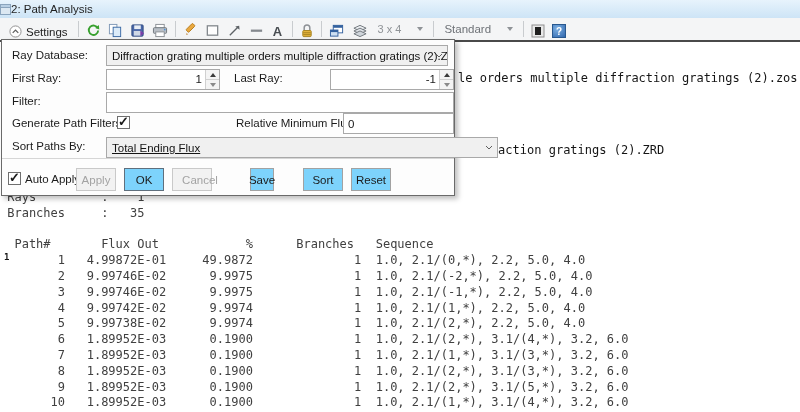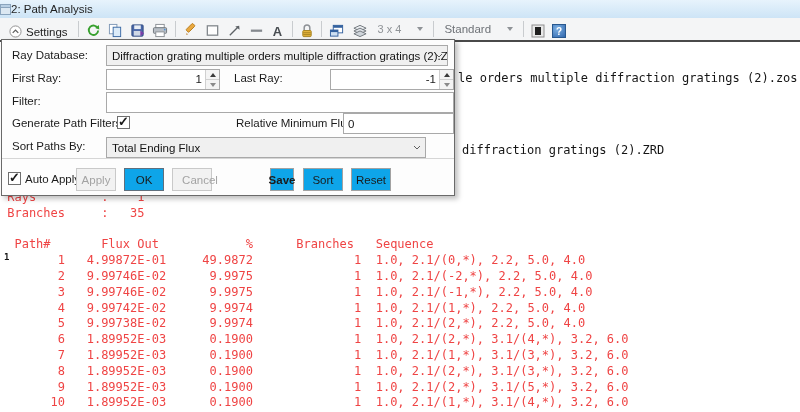--- a/index.html
+++ b/index.html
@@ -40,21 +40,21 @@
     border-radius:50%;
     background:radial-gradient(circle at 35% 30%, #7fb2e4, #2f66ad);
     color:#fff; font-size:10px; font-weight:bold; display:flex; align-items:center; justify-content:center;
     border:1px solid #28588f;
   }
 
   
   .report-pre {
     position:absolute; left:0; top:190px; margin:0; z-index:1;
     font-family:"DejaVu Sans Mono", monospace; font-size:12px; line-height:15.8px;
-    color:#ef4444; white-space:pre;
+    color:#404040; white-space:pre;
   }
   .bgline {
     position:absolute; z-index:1;
     font-family:"DejaVu Sans Mono", monospace; font-size:12px; color:#151515; white-space:pre;
   }
   .bgline1 { left:458px; top:71px; }
   .bgline2 { left:462px; top:143px; }
   .superscript-marker {
     position:absolute; left:4px; top:252px; z-index:1;
     font-family:"DejaVu Sans Mono", monospace; font-size:9px; font-weight:bold; color:#151515;
@@ -86,21 +86,21 @@
     font-family:"Liberation Sans", sans-serif; font-size:11.5px; color:#141414;
     padding:0 4px; outline:none;
   }
   .cb { position:absolute; width:13px; height:13px; background:#fff; border:1px solid #6f6f6f; }
   .cb.checked::after {
     content:"\2713"; position:absolute; left:0px; top:-3px;
     font-size:13px; font-weight:bold; color:#1a1a1a;
   }
   .psep { position:absolute; left:0; right:0; top:118px; height:1px; background:#d6d6d6; }
   .btn {
-    position:absolute; top:128px; height:23px; background:#0ea5e9; border:1px solid #a2a2a2;
+    position:absolute; top:128px; height:23px; background:#7dd3fc; border:1px solid #a2a2a2;
     font-family:"Liberation Sans", sans-serif; font-size:11.5px; color:#1b1b1b;
     display:flex; align-items:center; justify-content:center; padding:0;
   }
   .btn.disabled { background:#f2f2f2; color:#a3a3a3; border-color:#c9c9c9; }
   .btn.default { border-color:#5f6f7d; }
 </style>
 </head>
 <body>
 
 <div class="titlebar">
@@ -283,31 +283,31 @@
   <span class="plabel" style="left:10px; top:55px;">Filter:</span>
   <input class="textbox" style="left: 104px; top: 52px; width: 348px; height: 21px;" value="">
 
   <span class="plabel" style="left:10px; top:77px;">Generate Path Filters</span>
   <span class="cb checked" style="left:115px; top:76px;"></span>
 
   <span class="plabel" style="left:234px; top:77px;">Relative Minimum Flux:</span>
   <input class="textbox" style="left: 341px; top: 73px; width: 111px; height: 21px;" value="0">
 
   <span class="plabel" style="left:10px; top:100px;">Sort Paths By:</span>
-  <div class="combo" style="left:104px; top:97px; width:320px; height:21px;">
+  <div class="combo" style="left:104px; top:97px; width:392px; height:21px;text-decoration:underline;">
     <span>Total Ending Flux</span>
     <svg class="chev" width="8" height="5" viewBox="0 0 8 5">
       <polyline points="1,1 4,4 7,1" fill="none" stroke="#5f5f5f"></polyline>
     </svg>
   </div>
 
   <div class="psep"></div>
 
   <span class="cb checked" style="left:6px; top:132px;"></span>
   <span class="plabel" style="left:23px; top:133px;">Auto Apply</span>
 
   <button class="btn disabled" style="left:74px;  width:40px;">Apply</button>
   <button class="btn default" style="left:122px; width:40px;">OK</button>
   <button class="btn disabled" style="left:170px; width:40px;padding-left:16px;">Cancel</button>
-  <button class="btn" style="left:268px; width:24px;font-weight:bold;">Save</button>
+  <button class="btn" style="left:248px; width:24px;">Save</button>
   <button class="btn" style="left:301px; width:40px;">Sort</button>
   <button class="btn" style="left:349px; width:40px;">Reset</button>
 </div>
 
 </body></html>

